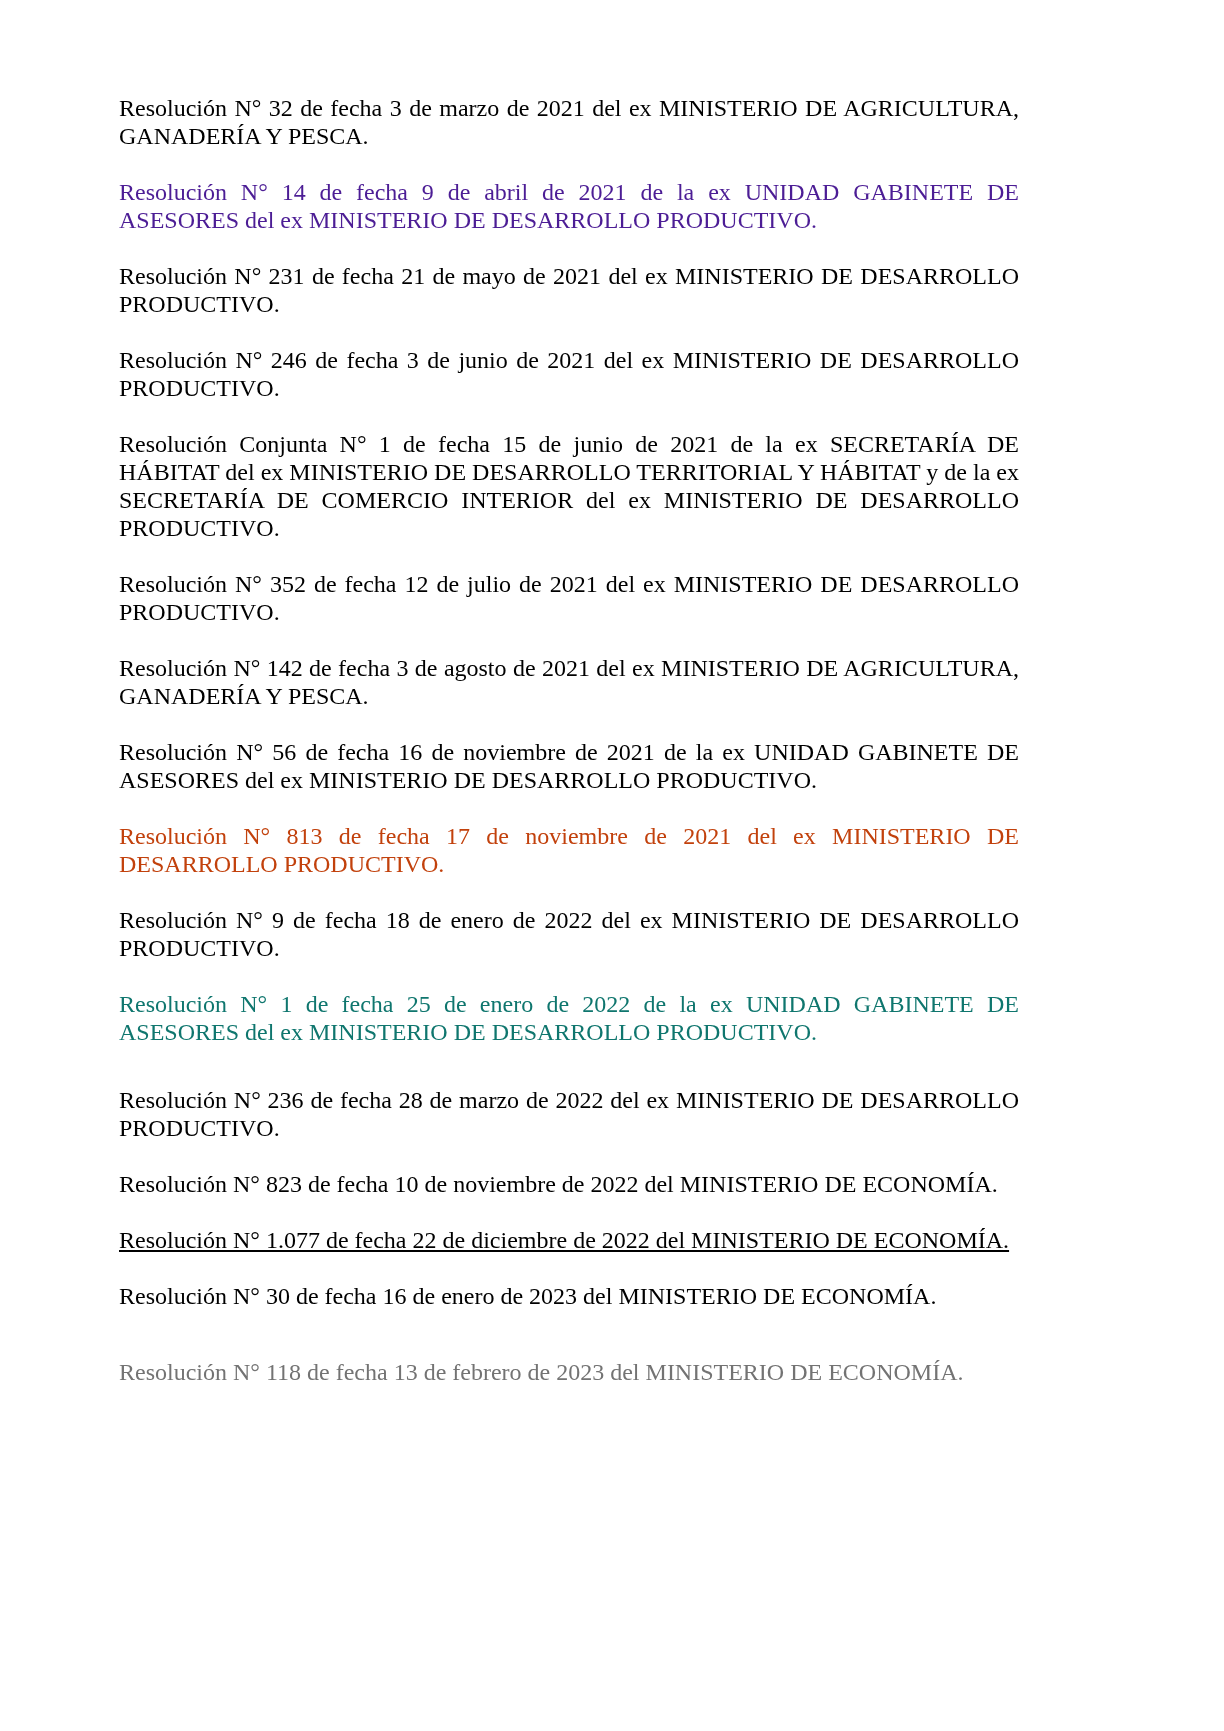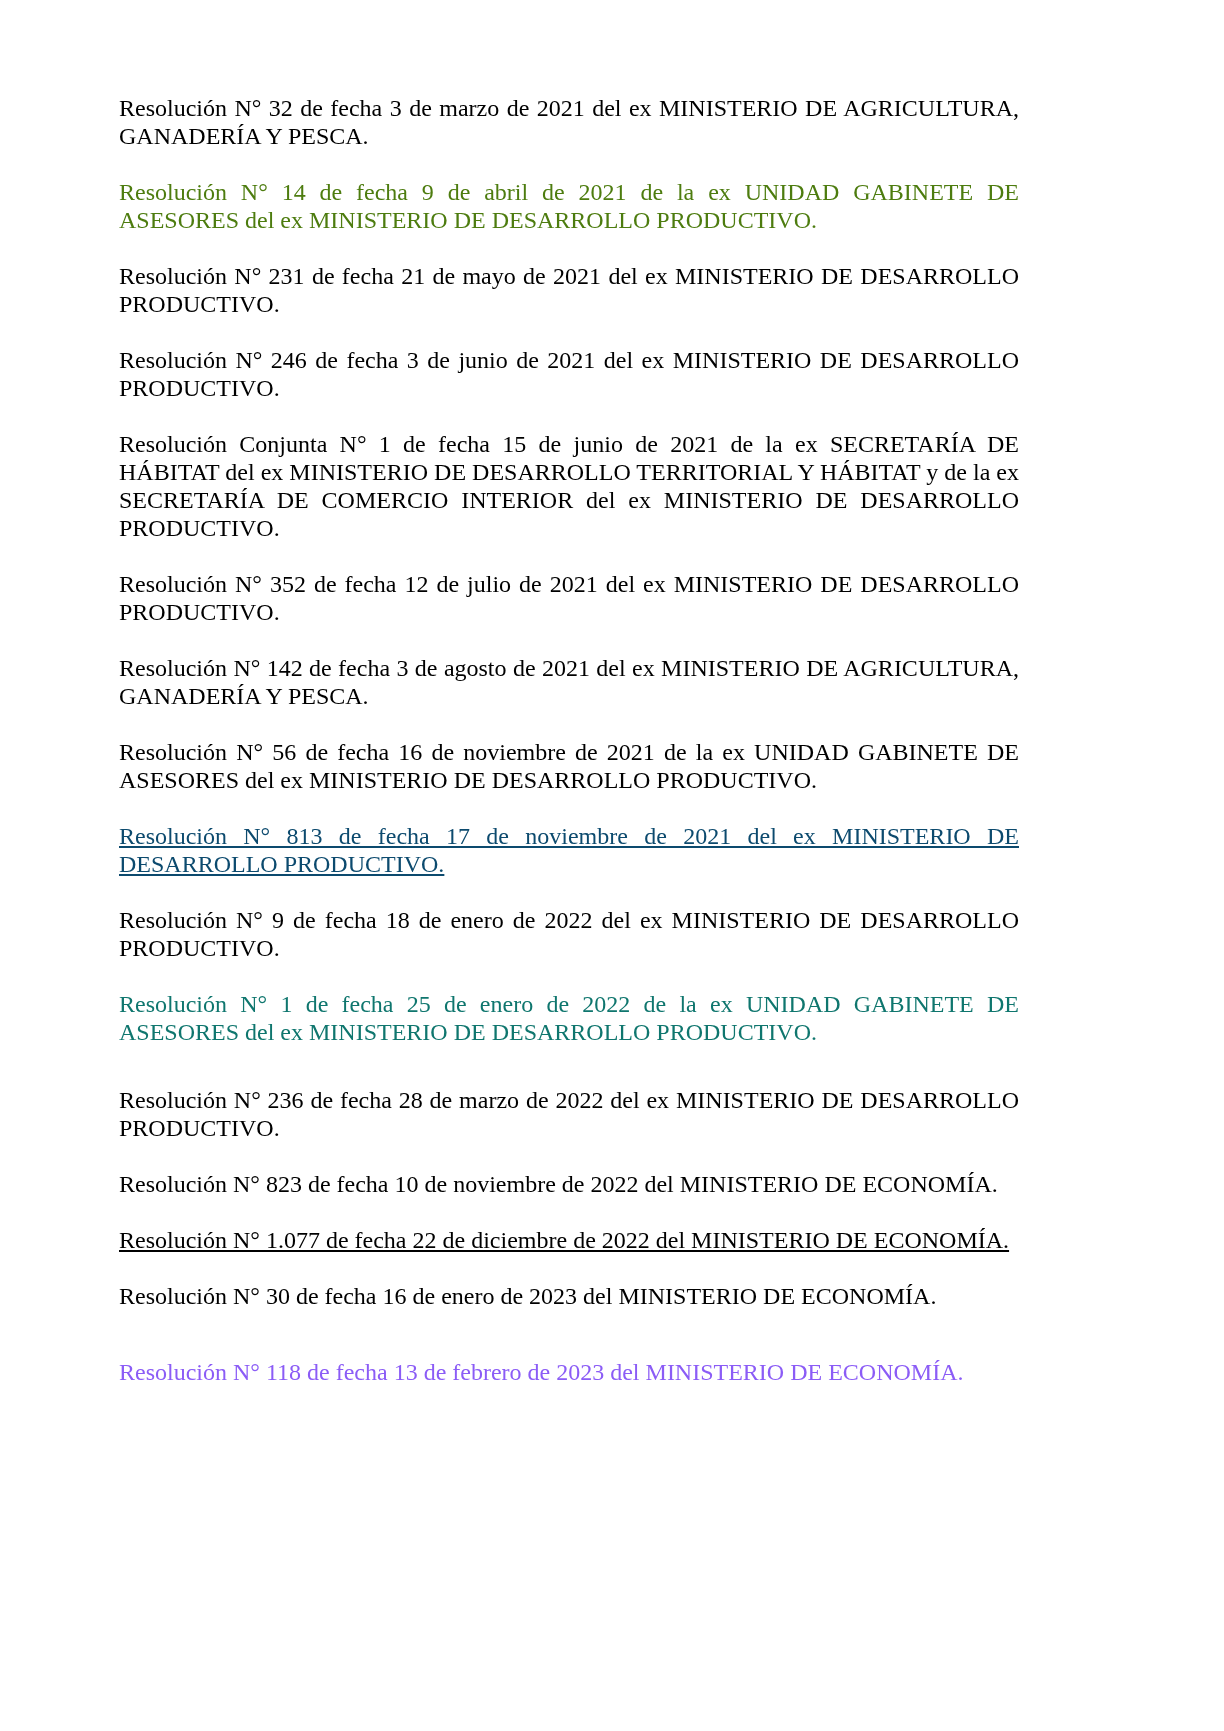--- a/index.html
+++ b/index.html
@@ -30,29 +30,29 @@
     padding: 0;
     word-spacing: normal;
   }
 </style>
 </head>
 <body style="background: rgb(255, 255, 255);">
 
 <main class="page">
   <section class="resolutions">
     <p style="color: rgb(0, 0, 0);">Resolución N° 32 de fecha 3 de marzo de 2021 del ex MINISTERIO DE AGRICULTURA, GANADERÍA Y PESCA.</p>
-    <p style="color: #4d7c0f;">Resolución N° 14 de fecha 9 de abril de 2021 de la ex UNIDAD GABINETE DE ASESORES del ex MINISTERIO DE DESARROLLO PRODUCTIVO.</p>
+    <p style="color: #4c1d95;">Resolución N° 14 de fecha 9 de abril de 2021 de la ex UNIDAD GABINETE DE ASESORES del ex MINISTERIO DE DESARROLLO PRODUCTIVO.</p>
     <p style="color: rgb(0, 0, 0);">Resolución N° 231 de fecha 21 de mayo de 2021 del ex MINISTERIO DE DESARROLLO PRODUCTIVO.</p>
     <p style="color: rgb(0, 0, 0);">Resolución N° 246 de fecha 3 de junio de 2021 del ex MINISTERIO DE DESARROLLO PRODUCTIVO.</p>
     <p style="color: rgb(0, 0, 0);">Resolución Conjunta N° 1 de fecha 15 de junio de 2021 de la ex SECRETARÍA DE HÁBITAT del ex MINISTERIO DE DESARROLLO TERRITORIAL Y HÁBITAT y de la ex SECRETARÍA DE COMERCIO INTERIOR del ex MINISTERIO DE DESARROLLO PRODUCTIVO.</p>
     <p style="color: rgb(0, 0, 0);">Resolución N° 352 de fecha 12 de julio de 2021 del ex MINISTERIO DE DESARROLLO PRODUCTIVO.</p>
     <p style="color: rgb(0, 0, 0);">Resolución N° 142 de fecha 3 de agosto de 2021 del ex MINISTERIO DE AGRICULTURA, GANADERÍA Y PESCA.</p>
     <p style="color: rgb(0, 0, 0);">Resolución N° 56 de fecha 16 de noviembre de 2021 de la ex UNIDAD GABINETE DE ASESORES del ex MINISTERIO DE DESARROLLO PRODUCTIVO.</p>
-    <p style="color: #0c4a6e; text-decoration: underline;">Resolución N° 813 de fecha 17 de noviembre de 2021 del ex MINISTERIO DE DESARROLLO PRODUCTIVO.</p>
+    <p style="color: #c2410c;">Resolución N° 813 de fecha 17 de noviembre de 2021 del ex MINISTERIO DE DESARROLLO PRODUCTIVO.</p>
     <p style="color: rgb(0, 0, 0);">Resolución N° 9 de fecha 18 de enero de 2022 del ex MINISTERIO DE DESARROLLO PRODUCTIVO.</p>
     <p style="color: #0f766e;">Resolución N° 1 de fecha 25 de enero de 2022 de la ex UNIDAD GABINETE DE ASESORES del ex MINISTERIO DE DESARROLLO PRODUCTIVO.</p>
     <p style="color: rgb(0, 0, 0); margin-top: 40px;">Resolución N° 236 de fecha 28 de marzo de 2022 del ex MINISTERIO DE DESARROLLO PRODUCTIVO.</p>
     <p style="color: rgb(0, 0, 0);">Resolución N° 823 de fecha 10 de noviembre de 2022 del MINISTERIO DE ECONOMÍA.</p>
     <p style="color: rgb(0, 0, 0); text-decoration: underline;">Resolución N° 1.077 de fecha 22 de diciembre de 2022 del MINISTERIO DE ECONOMÍA.</p>
     <p style="color: rgb(0, 0, 0);">Resolución N° 30 de fecha 16 de enero de 2023 del MINISTERIO DE ECONOMÍA.</p>
-    <p style="color: #8b5cf6; margin-top: 48px;">Resolución N° 118 de fecha 13 de febrero de 2023 del MINISTERIO DE ECONOMÍA.</p>
+    <p style="color: #737373; margin-top: 48px;">Resolución N° 118 de fecha 13 de febrero de 2023 del MINISTERIO DE ECONOMÍA.</p>
   </section>
 </main>
 
 </body></html>

